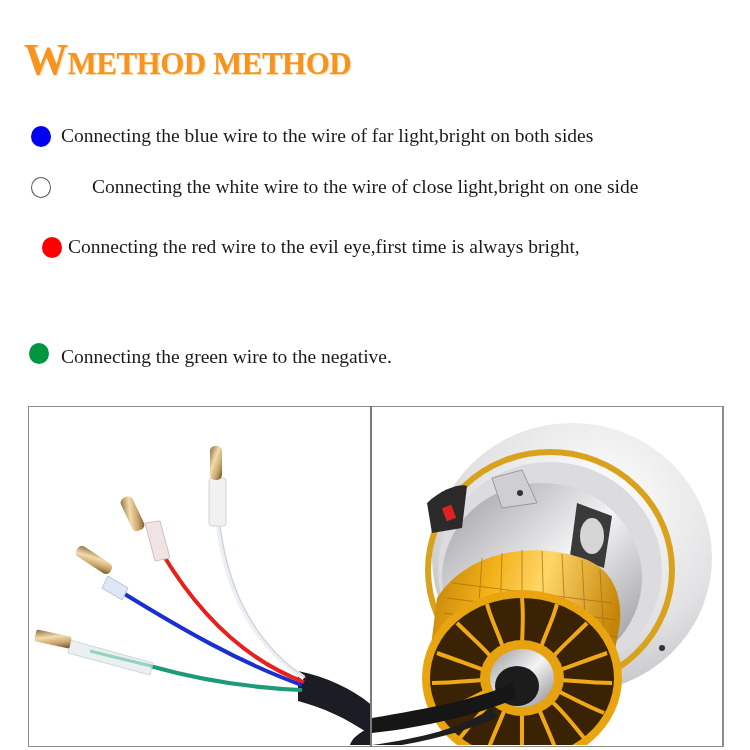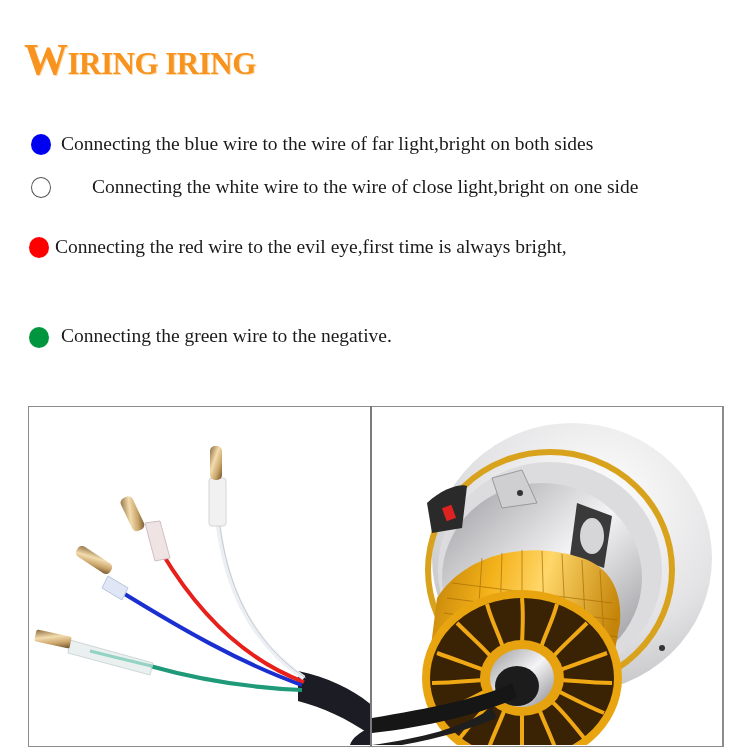--- a/index.html
+++ b/index.html
@@ -16,40 +16,40 @@
   .title .cap { font-size: 44px; }
   .title .rest { font-size: 31px; }
 
   .row { position: absolute; left: 28px; display: flex; align-items: flex-start; color: #1a1a1a; font-size: 19.5px; line-height: 32px; }
   .dot { width: 20px; height: 21px; border-radius: 50%; flex: 0 0 auto; margin-top: 6px; margin-right: 10px; box-sizing: border-box; }
   .dot.blue { background: #0000f0; }
   .dot.white { background: #ffffff; border: 1px solid #555; }
   .dot.red { background: #ff0000; }
   .dot.green { background: #009640; }
 
-  #r1 { top: 128px; left: 31px; justify-content: space-between; }
+  #r1 { top: 120px; left: 31px; justify-content: space-between; }
   #r2 { top: 171px; left: 31px; gap: 31px; }
-  #r3 { top: 231px; left: 29px; }
+  #r3 { top: 231px; left: 42px; }
   #r3 .dot { margin-right: 6px; }
   #r3 .txt { width: 640px; }
-  #r4 { top: 320px; left: 29px; align-items: center; }
+  #r4 { top: 341px; left: 29px; }
   #r4 .dot { margin-right: 12px; margin-top: 2px; }
 
   .frame { position: absolute; left: 28px; top: 406px; width: 696px; height: 341px; border: 1.5px solid #8c8c8c; border-right-width: 2px; box-sizing: border-box; background: #ffffff; }
   .divider { position: absolute; left: 370px; top: 406px; width: 2px; height: 341px; background: #7a7a7a; }
   .panel { position: absolute; top: 408px; height: 337px; overflow: hidden; }
   #panel-left { left: 30px; width: 340px; }
   #panel-right { left: 372px; width: 350px; }
   svg { display: block; }
 </style>
 </head>
 <body>
 
 <div class="title">
-  <span class="cap">W</span><span class="rest">IRING IRING</span>
+  <span class="cap">W</span><span class="rest">METHOD METHOD</span>
 </div>
 
 <div class="row" id="r1">
   <span class="dot blue"></span>
   <span class="txt">Connecting the blue wire to the wire of far light,bright on both sides</span>
 </div>
 
 <div class="row" id="r2">
   <span class="dot white"></span>
   <span class="txt">Connecting the white wire to the wire of close light,bright on one side</span>

